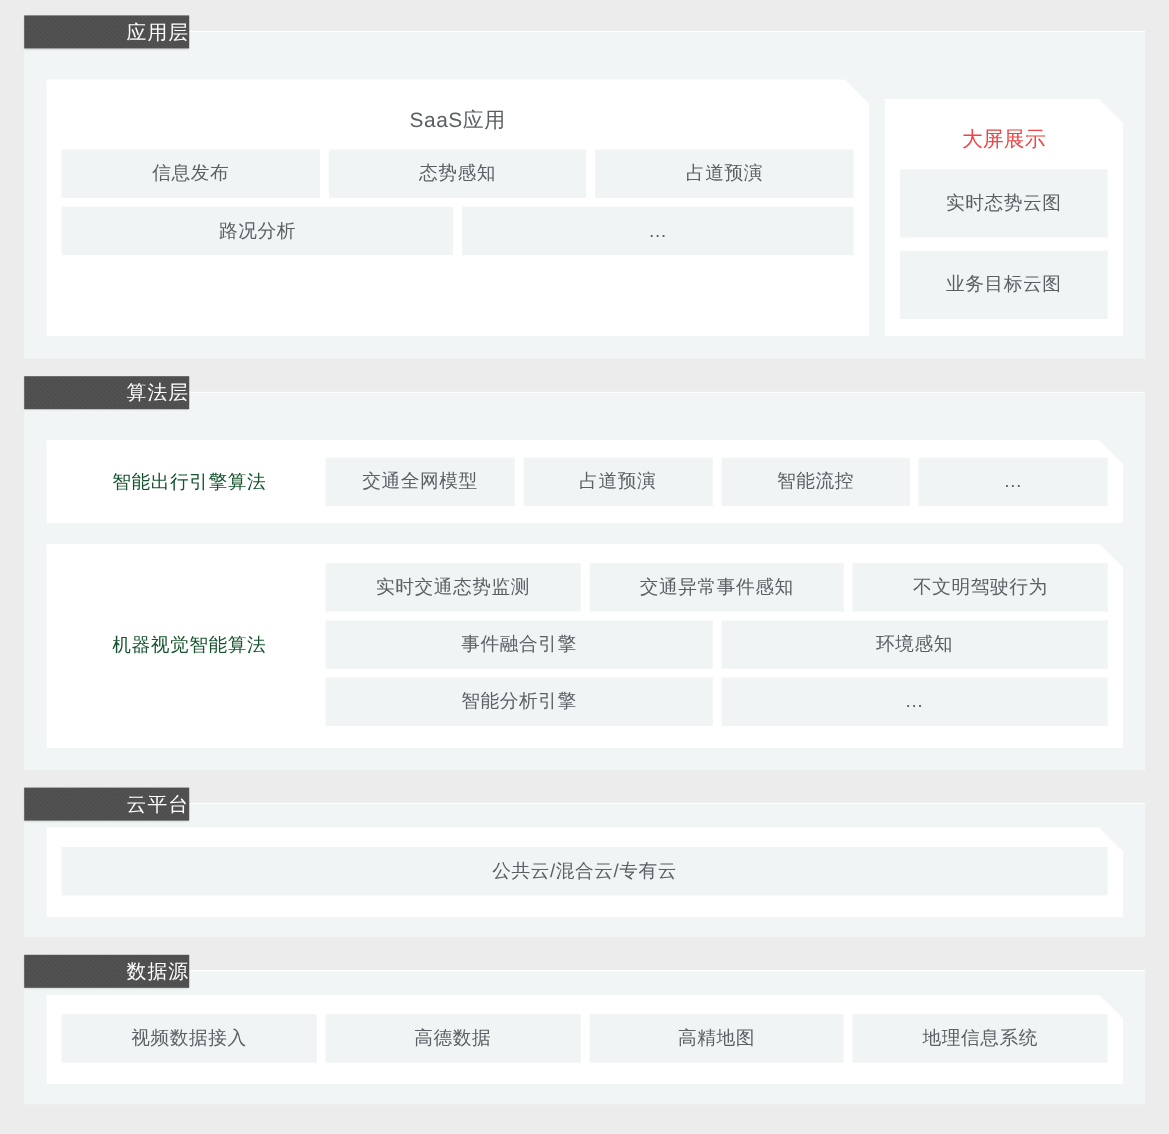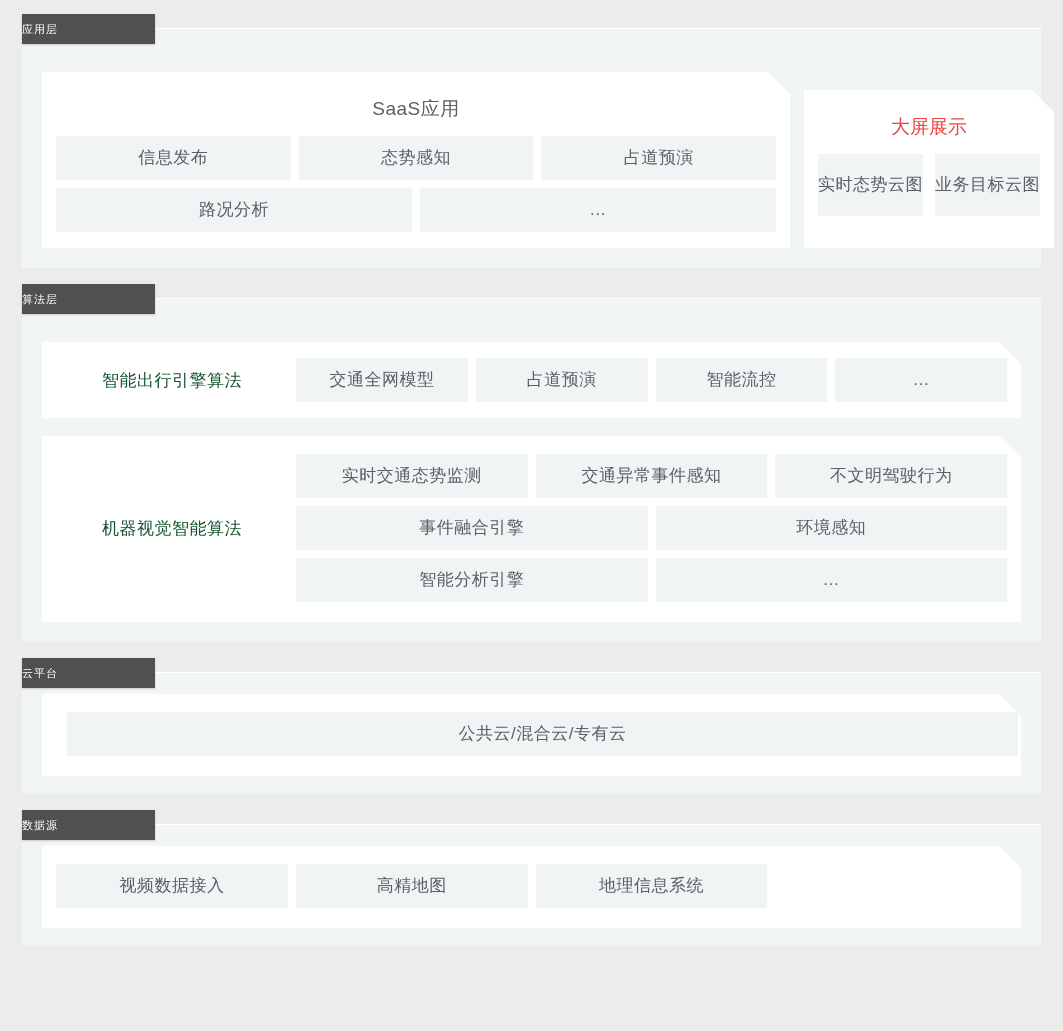--- a/index.html
+++ b/index.html
@@ -27,30 +27,30 @@
   .layer {
     position: relative;
     margin: 0 22px 14px 22px;
     background: #f2f5f6;
     box-shadow: inset 0 1px 0 #ffffff;
   }
   .layer-tab {
     position: absolute;
     top: -14px;
     left: 0;
-    width: 133px;
+    width: 150px;
     height: 30px;
     background: #4d4d4d;
     background-image:
       linear-gradient(45deg, rgba(255,255,255,.035) 25%, transparent 25%, transparent 50%, rgba(255,255,255,.035) 50%, rgba(255,255,255,.035) 75%, transparent 75%);
     background-size: 4px 4px;
     color: #ffffff;
-    font-size: 11px;
+    font-size: 18px;
     line-height: 30px;
-    text-align: left;
+    text-align: right;
     letter-spacing: 1px;
     box-shadow: 0 1px 2px rgba(0,0,0,.18);
     z-index: 5;
   }
   .layer-body {
     padding: 44px 20px 20px 20px;
   }
   .layer-body.tight {
     padding: 22px 20px 18px 20px;
   }
@@ -121,21 +121,21 @@
   .app-screen { flex: 1 1 auto; }
 
   .screen-title {
     text-align: center;
     font-size: 19px;
     color: #ef4444;
     padding: 10px 0 14px 0;
   }
   .screen-stack {
     display: flex;
-    flex-direction: row;
+    flex-direction: column;
     gap: 12px;
   }
 
   
   .algo-row {
     display: grid;
     grid-template-columns: 232px 1fr;
     gap: 8px;
     align-items: center;
   }
@@ -149,21 +149,21 @@
     grid-template-columns: 232px 1fr;
     gap: 8px;
   }
   .mv-right {
     display: grid;
     gap: 8px;
   }
   .mv-r1 { grid-template-columns: repeat(3, 1fr); }
   .mv-r2 { grid-template-columns: repeat(2, 1fr); }
 
-  .full-chip { width: 100%; margin-left: 11px; }
+  .full-chip { width: 100%; }
 </style>
 </head>
 <body>
 
 <div class="diagram">
 
   <section class="layer" style="margin-top:28px;">
     <div class="layer-tab">应用层</div>
     <div class="layer-body">
       <div class="app-row">
@@ -244,20 +244,21 @@
       </div>
     </div>
   </section>
 
   <section class="layer" style="margin-top:30px;">
     <div class="layer-tab">数据源</div>
     <div class="layer-body tight">
       <div class="card" style="padding:18px 14px 20px 14px;">
         <div class="grid g4">
           <div class="chip">视频数据接入</div>
+          <div class="chip">高德数据</div>
           <div class="chip">高精地图</div>
           <div class="chip">地理信息系统</div>
         </div>
       </div>
     </div>
   </section>
 
 </div>
 
 </body></html>

